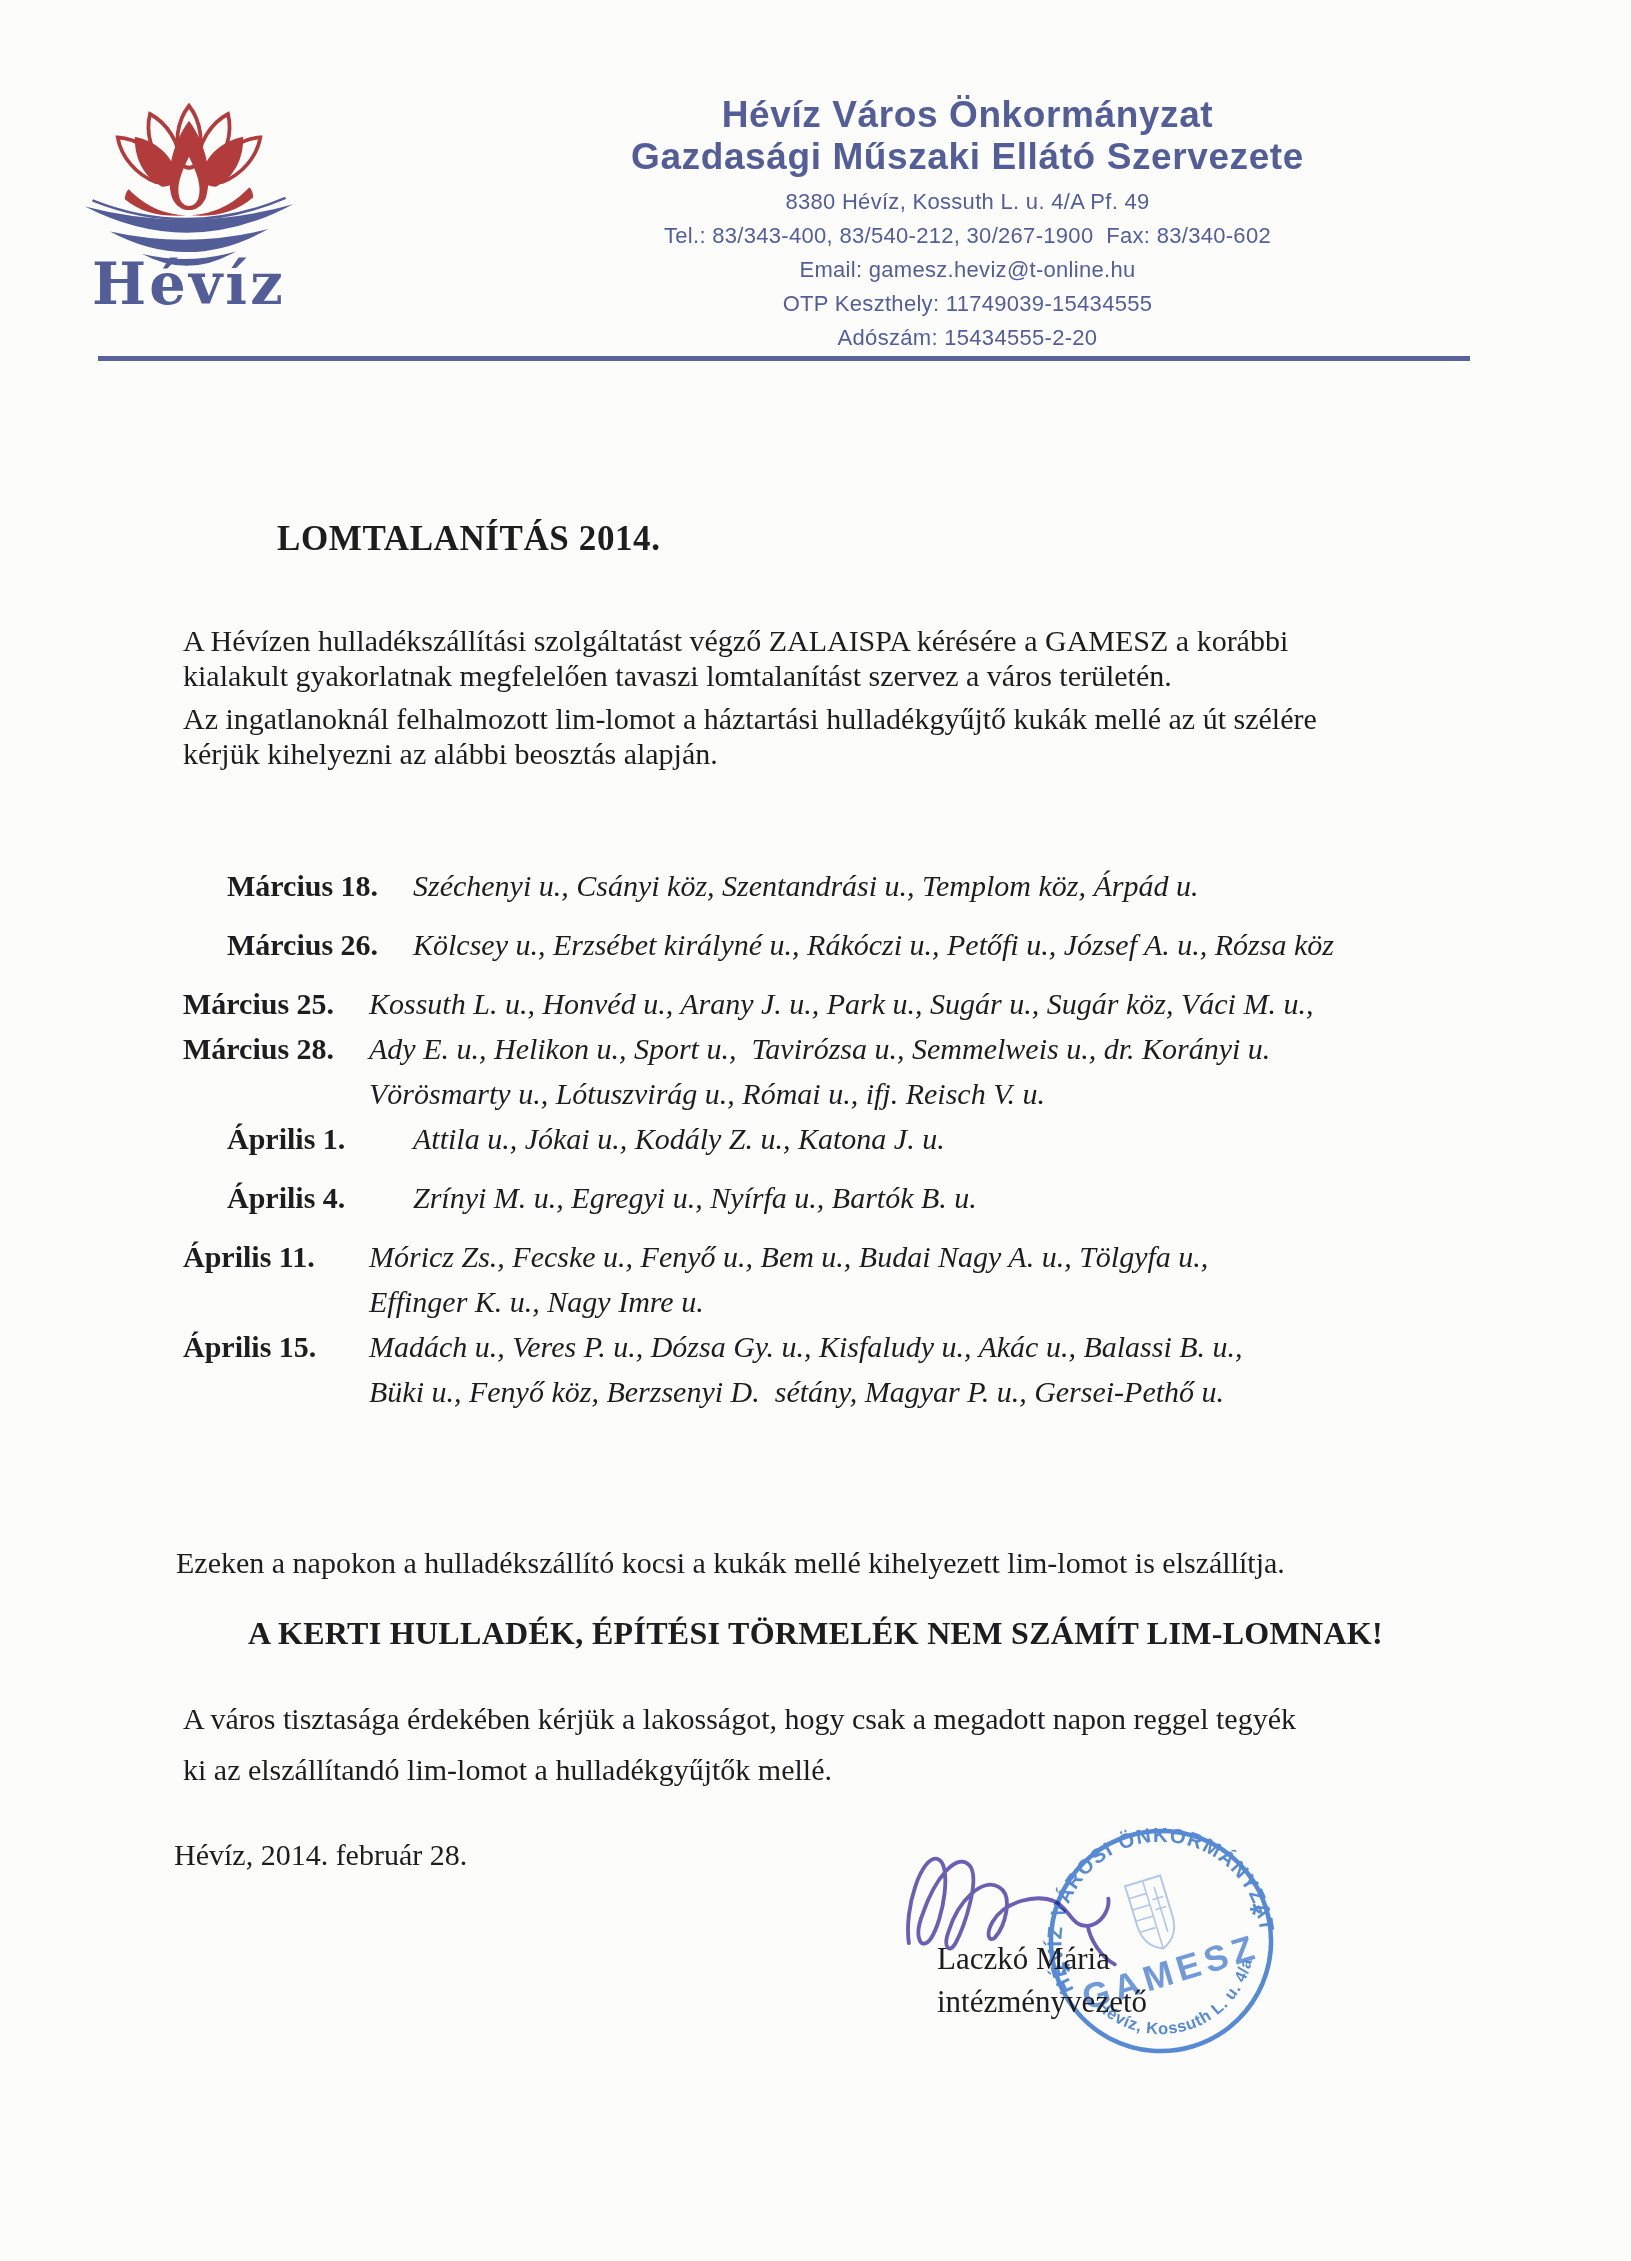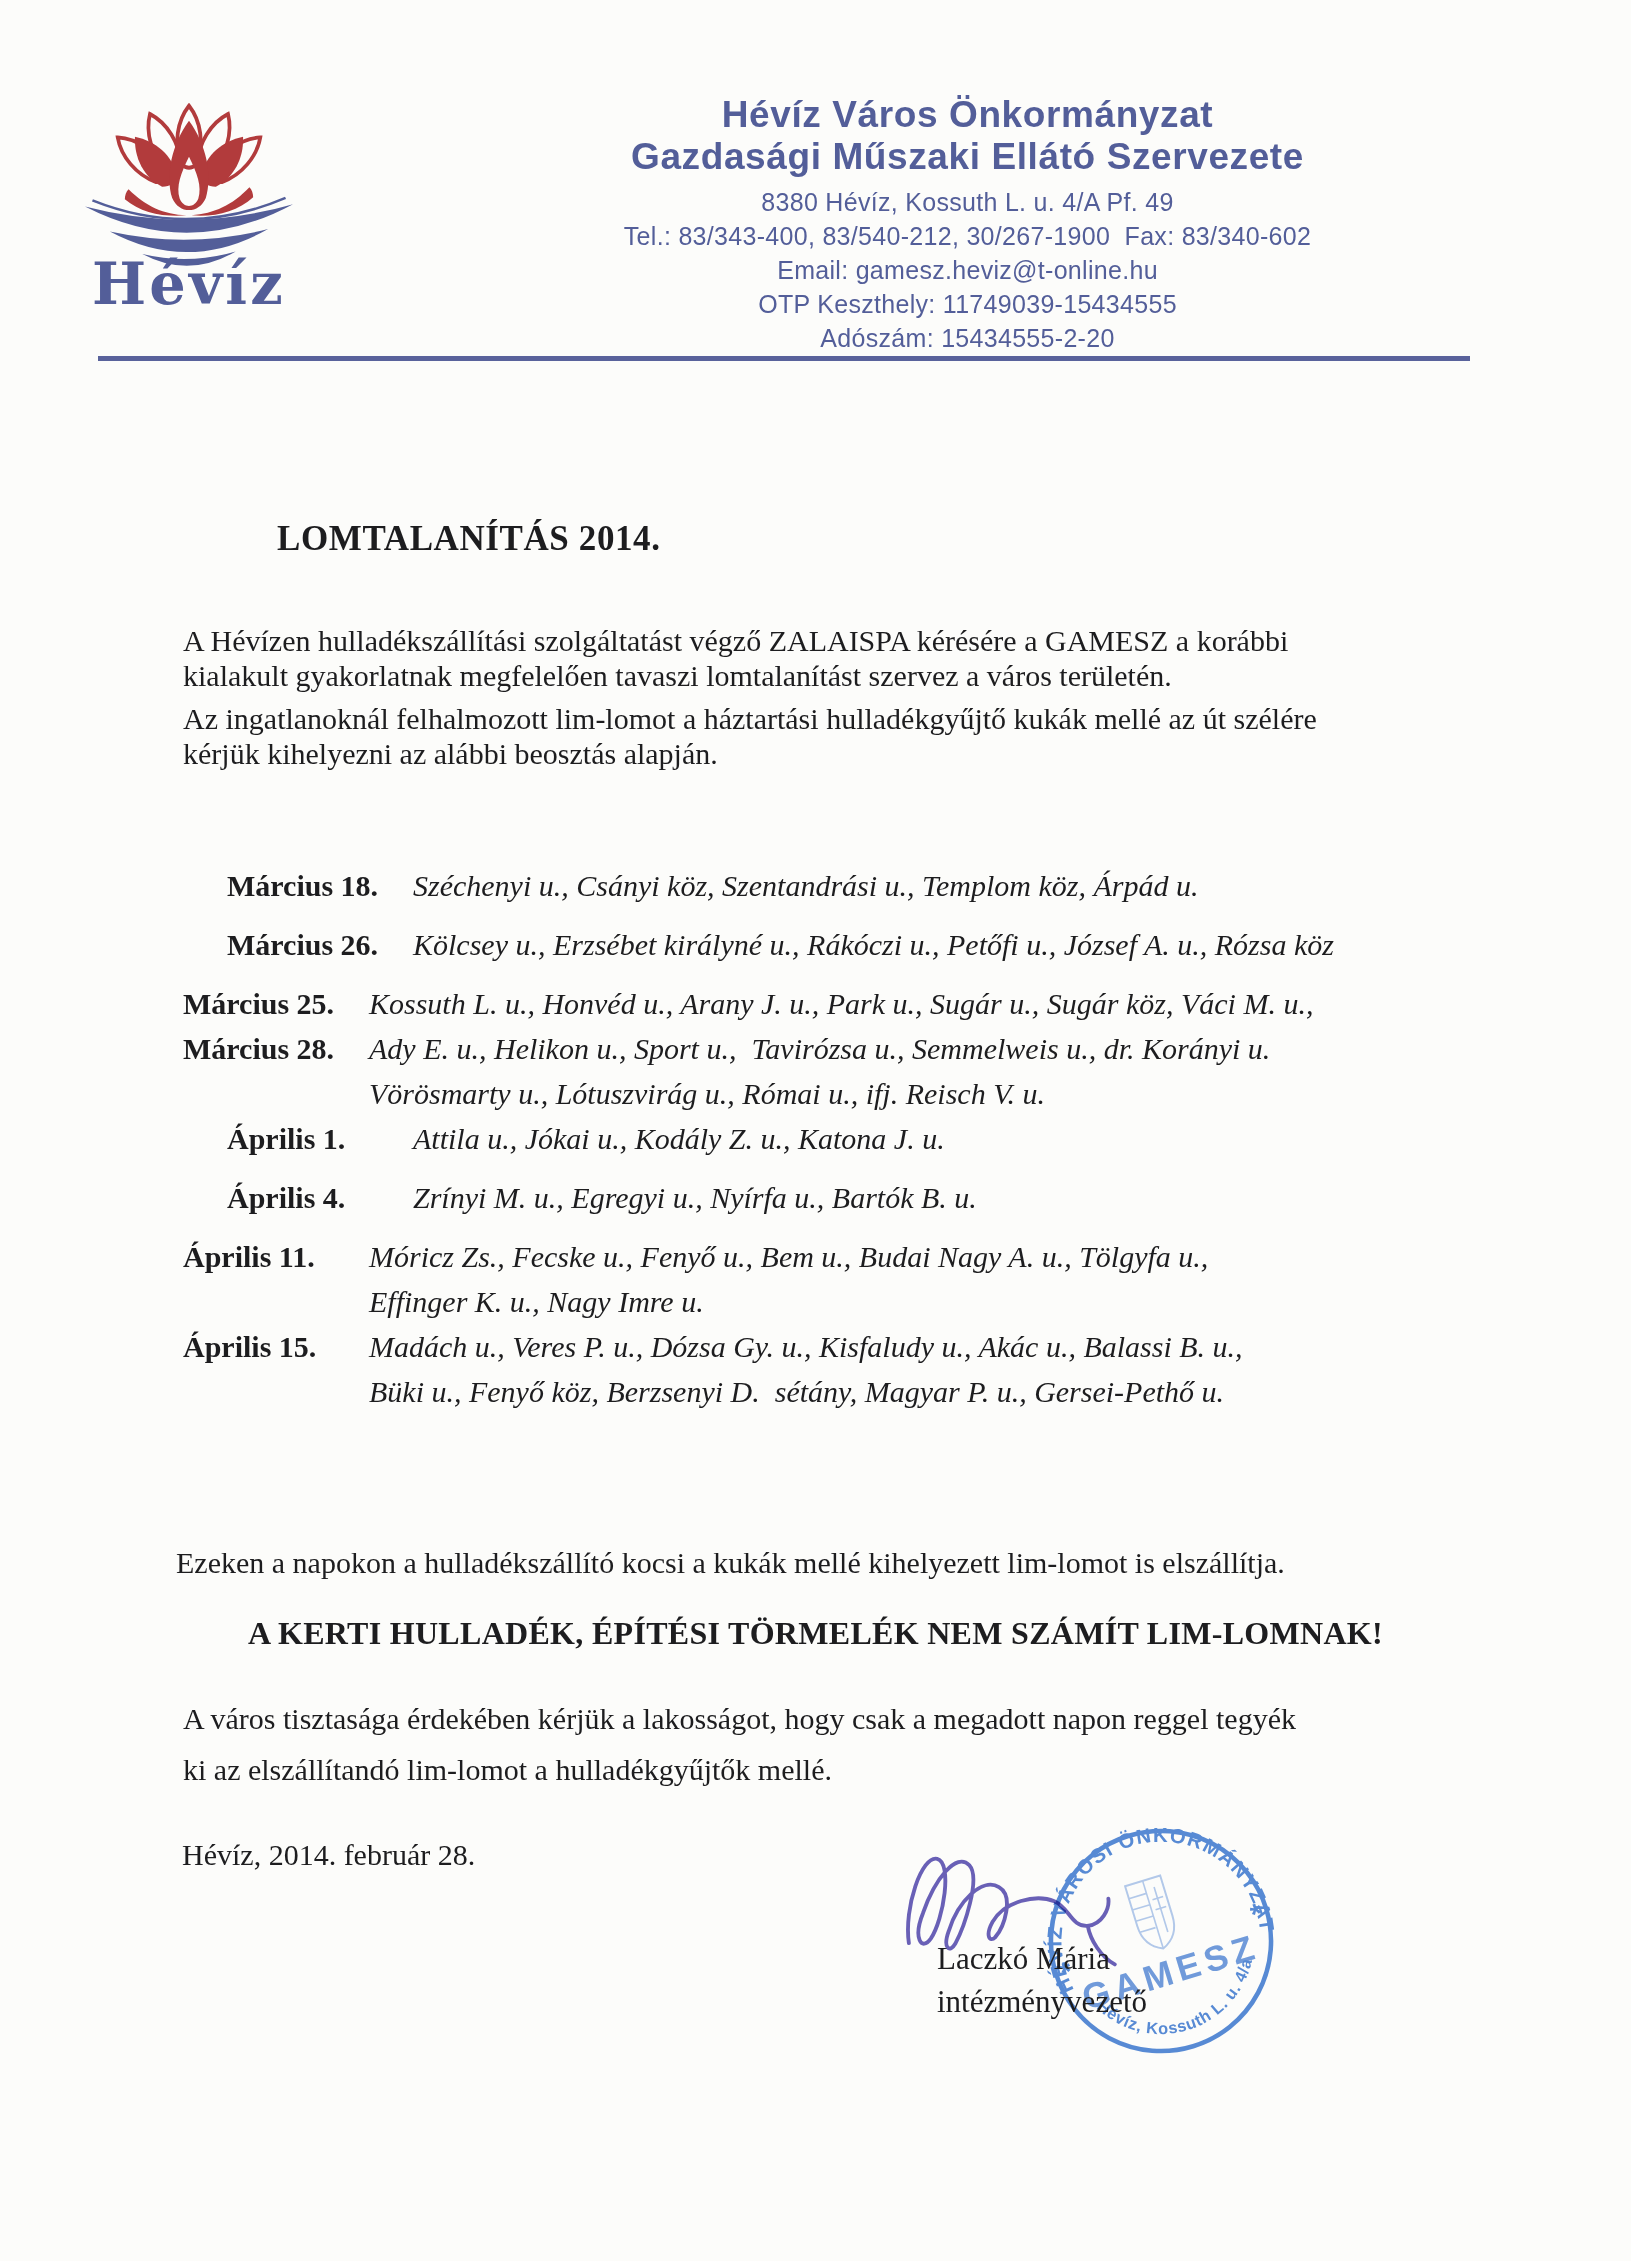--- a/index.html
+++ b/index.html
@@ -17,21 +17,21 @@
   .petal-back  { fill:#fcfcfa; stroke:var(--logo-red,#b23b3c); stroke-width:6; }
   .petal-front { fill:var(--logo-red,#b23b3c); }
   .ripple      { fill:var(--header-blue,#535e99); }
   .ripple-line { fill:none; stroke:var(--header-blue,#535e99); stroke-width:4; }
   .logo-word   { font-family:"DejaVu Serif", serif; font-weight:bold; font-size:92px;
                  letter-spacing:5px; fill:var(--header-blue,#535e99); }
 
   .head-text { position:absolute; left:303px; top:94px; width:1329px; text-align:center;
                font-family:"Liberation Sans", sans-serif; color:var(--header-blue,#535e99); }
   .h1 { font-size:37px; font-weight:bold; line-height:42px; letter-spacing:0.6px; }
-  .h2 { font-size:25px; line-height:34px; letter-spacing:0.3px; }
+  .h2 { font-size:22px; line-height:34px; letter-spacing:0.3px; }
   .head-text .h1:nth-child(2) { margin-bottom:6.5px; }
   .rule { position:absolute; left:98px; top:356px; width:1372px; height:4.5px;
           background:var(--rule,#59629b); }
 
   
   .title { position:absolute; left:277px; top:519px; font-size:35px; font-weight:bold;
            letter-spacing:0.6px; }
   .intro { position:absolute; left:183px; top:623px; width:1265px; font-size:30px; line-height:35px; }
   .intro .tline:nth-child(2) { margin-bottom:7.7px; }
 
@@ -39,21 +39,21 @@
   .sched-row { display:flex; margin-bottom:0; }
   .sched-row.gap { margin-bottom:14px;margin-left:44px; }
   .sched-date { flex:none; width:186px; font-weight:bold; font-size:30px; line-height:45px; }
   .sched-streets { flex:1; font-style:italic; font-size:30px; line-height:45px; }
 
   .note    { position:absolute; left:176px; top:1546px; width:1355px; font-size:30px; }
   .warning { position:absolute; left:96px; top:1615px; width:1439px; text-align:center;
              font-size:32px; font-weight:bold; letter-spacing:0.3px; }
   .closing { position:absolute; left:183px; top:1702px; width:1278px; font-size:30px; }
   .closing .tline { margin-bottom:17px; }
-  .dateline { position:absolute; left:182px; top:1838px; font-size:30px; }
+  .dateline { position:absolute; left:174px; top:1838px; font-size:30px; }
 
   
   .sig-name  { position:absolute; left:937px; top:1941px; font-size:31px; }
   .sig-title { position:absolute; left:937px; top:1984px; font-size:31px; }
 
   .stamp { position:absolute; left:1030px; top:1810px; width:262px; height:262px;
            mix-blend-mode:multiply; opacity:0.92; }
   .stamp-ring   { fill:none; stroke:var(--stamp-blue,#4a82d6); stroke-width:7; }
   .stamp-arc    { font-family:"Liberation Sans", sans-serif; font-weight:bold; font-size:31px;
                   letter-spacing:2px; fill:var(--stamp-blue,#4a82d6); }

